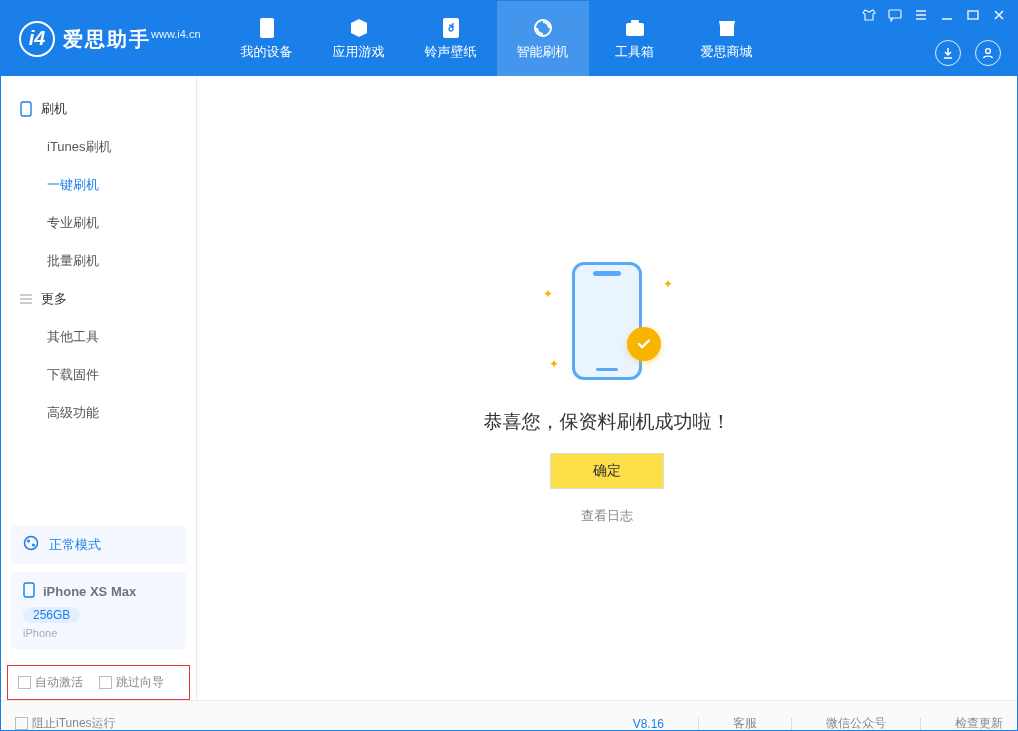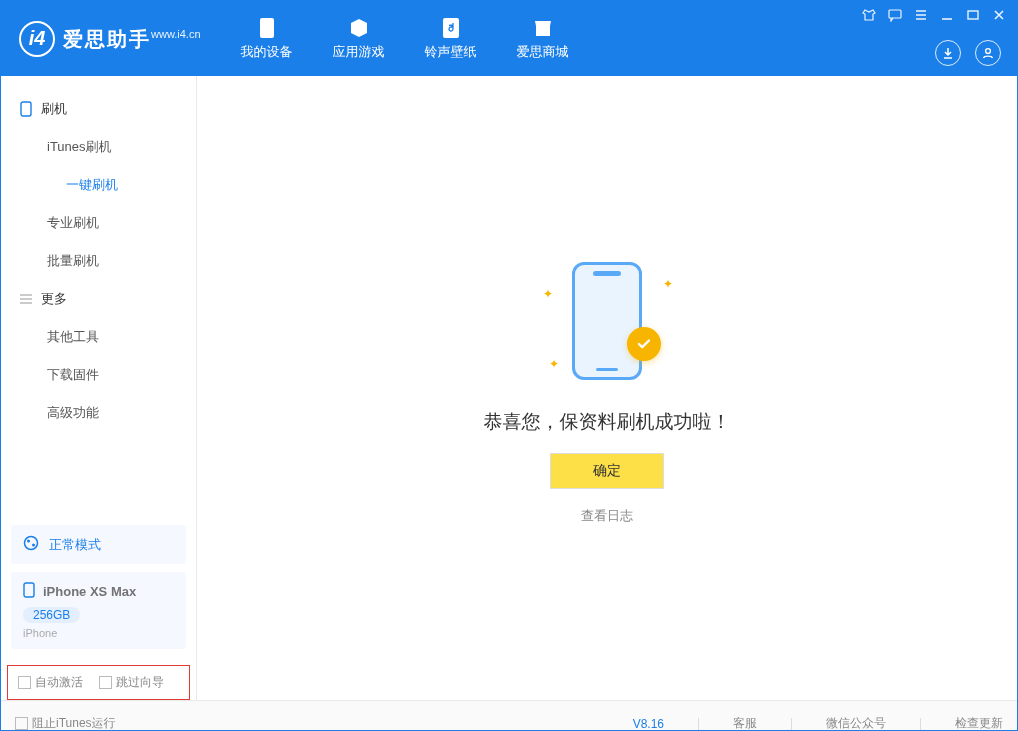--- a/index.html
+++ b/index.html
@@ -92,21 +92,21 @@
     color: #333;
     font-weight: 500;
   }
   .sb-section-head .hicon { width:14px; height:14px; display:flex; align-items:center; justify-content:center; }
   .sb-item {
     padding: 10px 18px 10px 46px;
     color: #555;
     cursor: pointer;
     font-size: 13px;
   }
-  .sb-item.active { color: #1b7fe9; margin-left: 19px; }
+  .sb-item.active { color: #1b7fe9; }
   .sb-spacer { flex: 1 1 auto; }
   .sb-bottom { padding: 10px; }
   .sb-card {
     background: #f5f9ff;
     border-radius: 3px;
     padding: 10px 12px;
     margin-bottom: 8px;
     display:flex;
     align-items:center;
     gap: 10px;
@@ -220,20 +220,39 @@
       <span>应用游戏</span>
     </div>
     <div class="nav-tab">
       <span class="nav-icon">
           <svg width="20" height="22" viewBox="0 0 20 22">
             <rect x="2" y="1" width="16" height="20" rx="2" fill="#fff"></rect>
             <path d="M12 6v6a2 2 0 11-1-1.7V8l-3 .5" stroke="#1b7fe9" fill="none" stroke-width="1.3"></path>
           </svg>
         </span>
       <span>铃声壁纸</span>
+    </div>
+    <div class="nav-tab active">
+      <span class="nav-icon">
+          <svg width="22" height="22" viewBox="0 0 22 22">
+            <circle cx="11" cy="11" r="8" fill="none" stroke="#fff" stroke-width="2"></circle>
+            <path d="M11 5a6 6 0 016 6M11 17a6 6 0 01-6-6" stroke="#fff" stroke-width="2" fill="none"></path>
+            <path d="M16 9l1 2 2-1M6 13l-1-2-2 1" fill="#fff"></path>
+          </svg>
+        </span>
+      <span>智能刷机</span>
+    </div>
+    <div class="nav-tab">
+      <span class="nav-icon">
+          <svg width="22" height="20" viewBox="0 0 22 20">
+            <rect x="2" y="5" width="18" height="13" rx="2" fill="#fff"></rect>
+            <rect x="7" y="2" width="8" height="4" rx="1" fill="#fff"></rect>
+          </svg>
+        </span>
+      <span>工具箱</span>
     </div>
     <div class="nav-tab">
       <span class="nav-icon">
           <svg width="22" height="20" viewBox="0 0 22 20">
             <path d="M3 3h16l-1 5H4z" fill="#fff"></path>
             <rect x="4" y="8" width="14" height="10" fill="#fff"></rect>
           </svg>
         </span>
       <span>爱思商城</span>
     </div>

